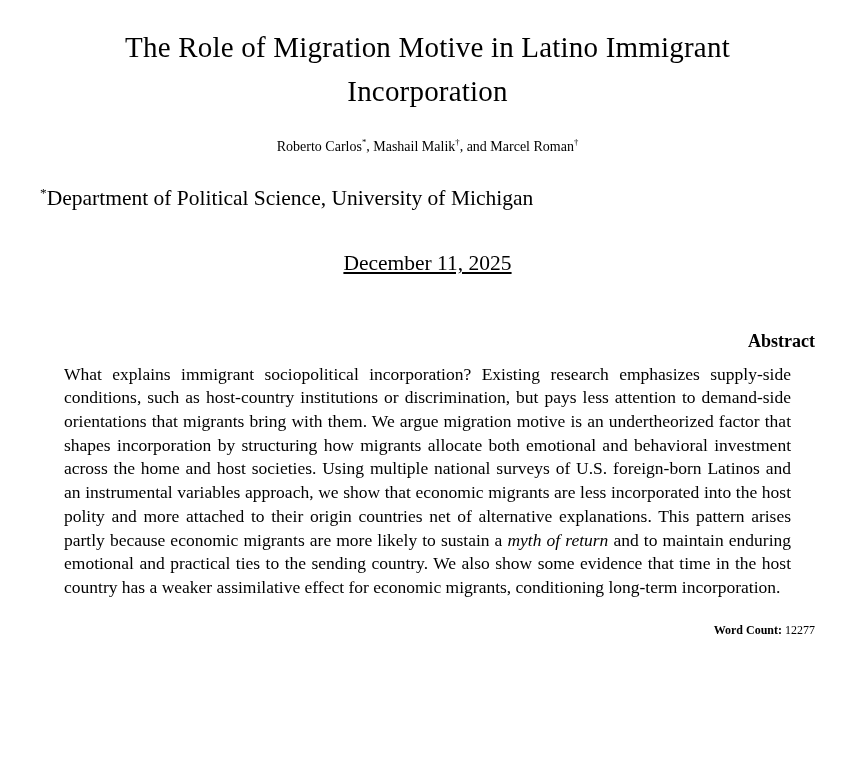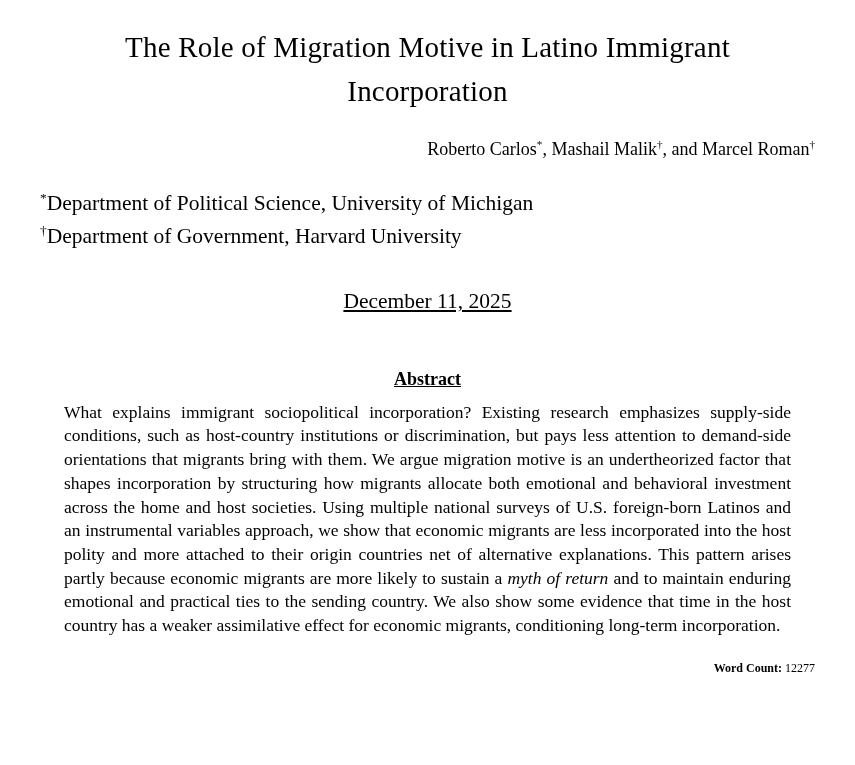--- a/index.html
+++ b/index.html
@@ -25,23 +25,23 @@
     font-size: 29px;
     font-weight: 400;
     line-height: 1.5;
     text-align: center;
     margin: 0 auto;
     max-width: 770px;
     letter-spacing: 0.2px;
   }
   .authors {
     margin-top: 26px;
-    font-size: 18px;
+    font-size: 14px;
     line-height: 1.2;
-    text-align: right;
+    text-align: center;
   }
   .authors sup, .affiliation sup {
     font-size: 62%;
     line-height: 0;
   }
   .affiliations {
     margin-top: 26px;
     font-size: 21.5px;
     line-height: 1.55;
     text-align: left;
@@ -49,23 +49,22 @@
   .date-line {
     margin-top: 36px;
     font-size: 21.5px;
     text-align: center;
     text-decoration: underline;
   }
   .abstract-heading {
     margin-top: 54px;
     font-size: 18px;
     font-weight: 700;
-    text-align: center;
+    text-align: right;
     line-height: 1.25;
-    text-decoration: underline;
   }
   .abstract-body {
     width: 727px;
     margin: 10px auto 0 auto;
     font-size: 17.5px;
     line-height: 23.7px;
     text-align: justify;
   }
   .abstract-body em {
     font-style: italic;
@@ -85,21 +84,20 @@
 <div class="page">
 
   <h1 class="title">The Role of Migration Motive in Latino Immigrant Incorporation</h1>
 
   <div class="authors">
     <span>Roberto Carlos</span><sup>*</sup><span>, Mashail Malik</span><sup>†</sup><span>, and Marcel Roman</span><sup>†</sup>
   </div>
 
   <div class="affiliations">
     <div class="affiliation"><sup>*</sup><span>Department of Political Science, University of Michigan</span></div>
-    <div class="affiliation"><sup>†</sup><span>Department of Government, Harvard University</span></div>
   </div>
 
   <div class="date-line">December 11, 2025</div>
 
   <div class="abstract">
     <div class="abstract-heading">Abstract</div>
     <p class="abstract-body"><span>What explains immigrant sociopolitical incorporation? Existing research emphasizes supply-side conditions, such as host-country institutions or discrimination, but pays less attention to demand-side orientations that migrants bring with them. We argue migration motive is an undertheorized factor that shapes incorporation by structuring how migrants allocate both emotional and behavioral investment across the home and host societies. Using multiple national surveys of U.S. foreign-born Latinos and an instrumental variables approach, we show that economic migrants are less incorporated into the host polity and more attached to their origin countries net of alternative explanations. This pattern arises partly because economic migrants are more likely to sustain a </span><em>myth of return</em><span> and to maintain enduring emotional and practical ties to the sending country. We also show some evidence that time in the host country has a weaker assimilative effect for economic migrants, conditioning long-term incorporation.</span></p>
   </div>
 
   <div class="word-count">

